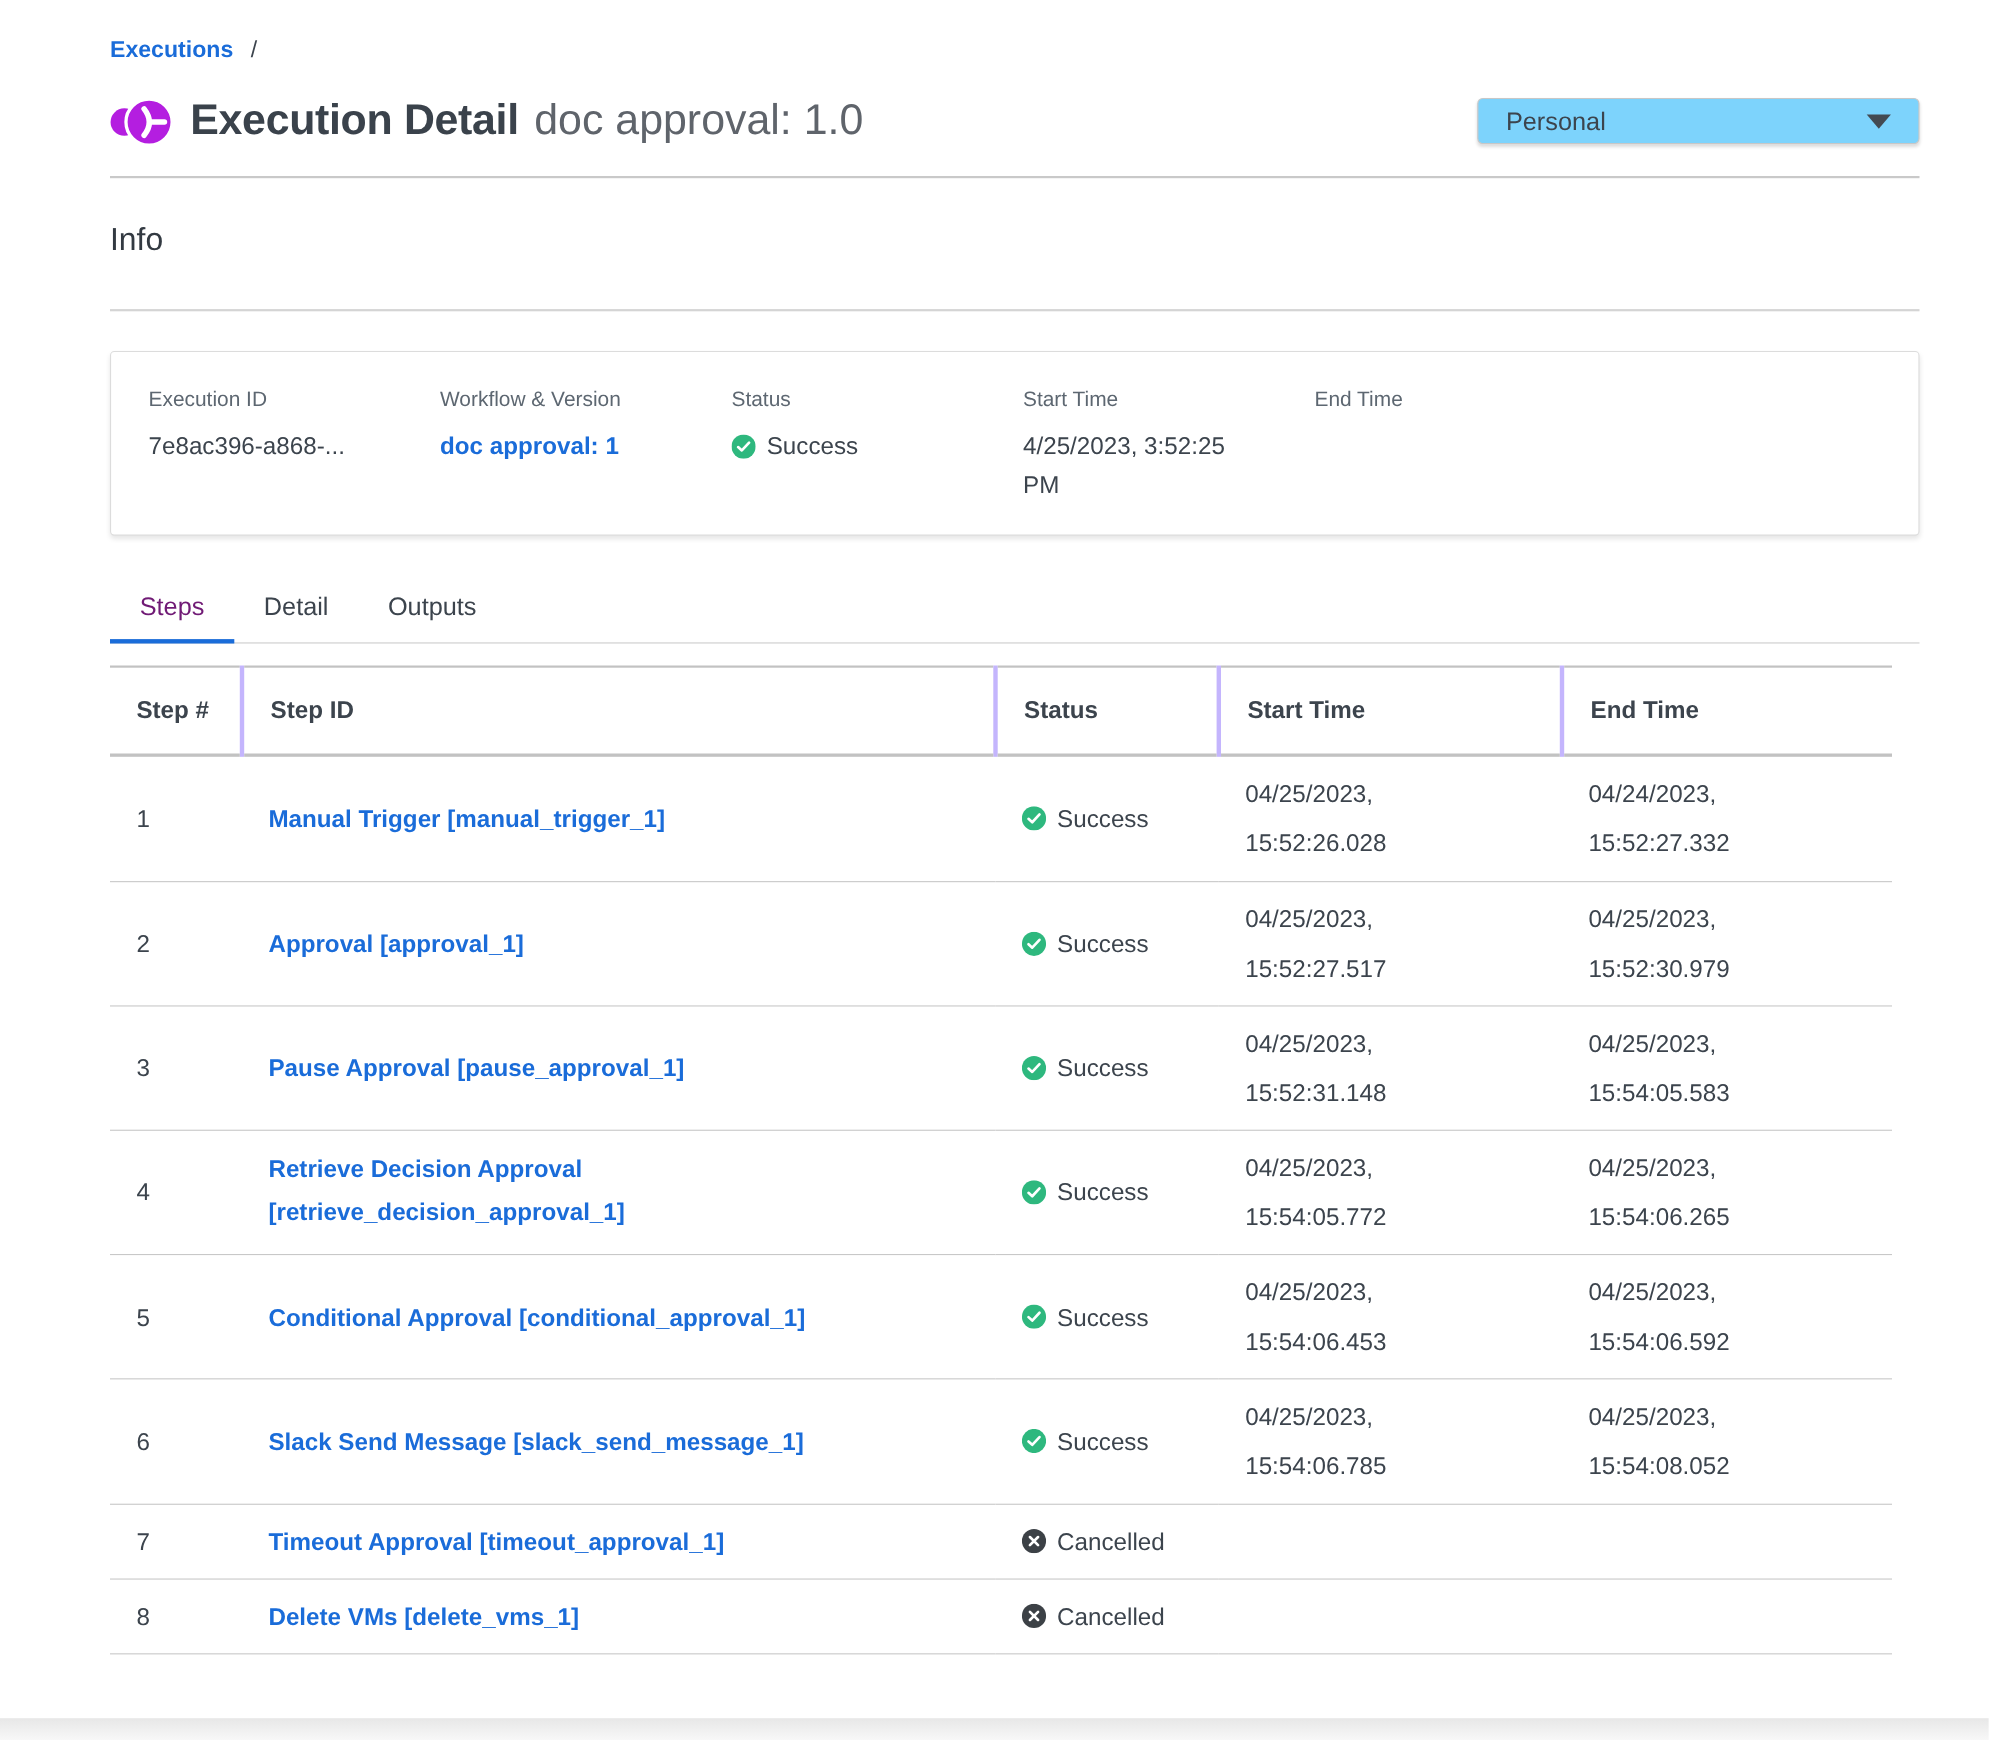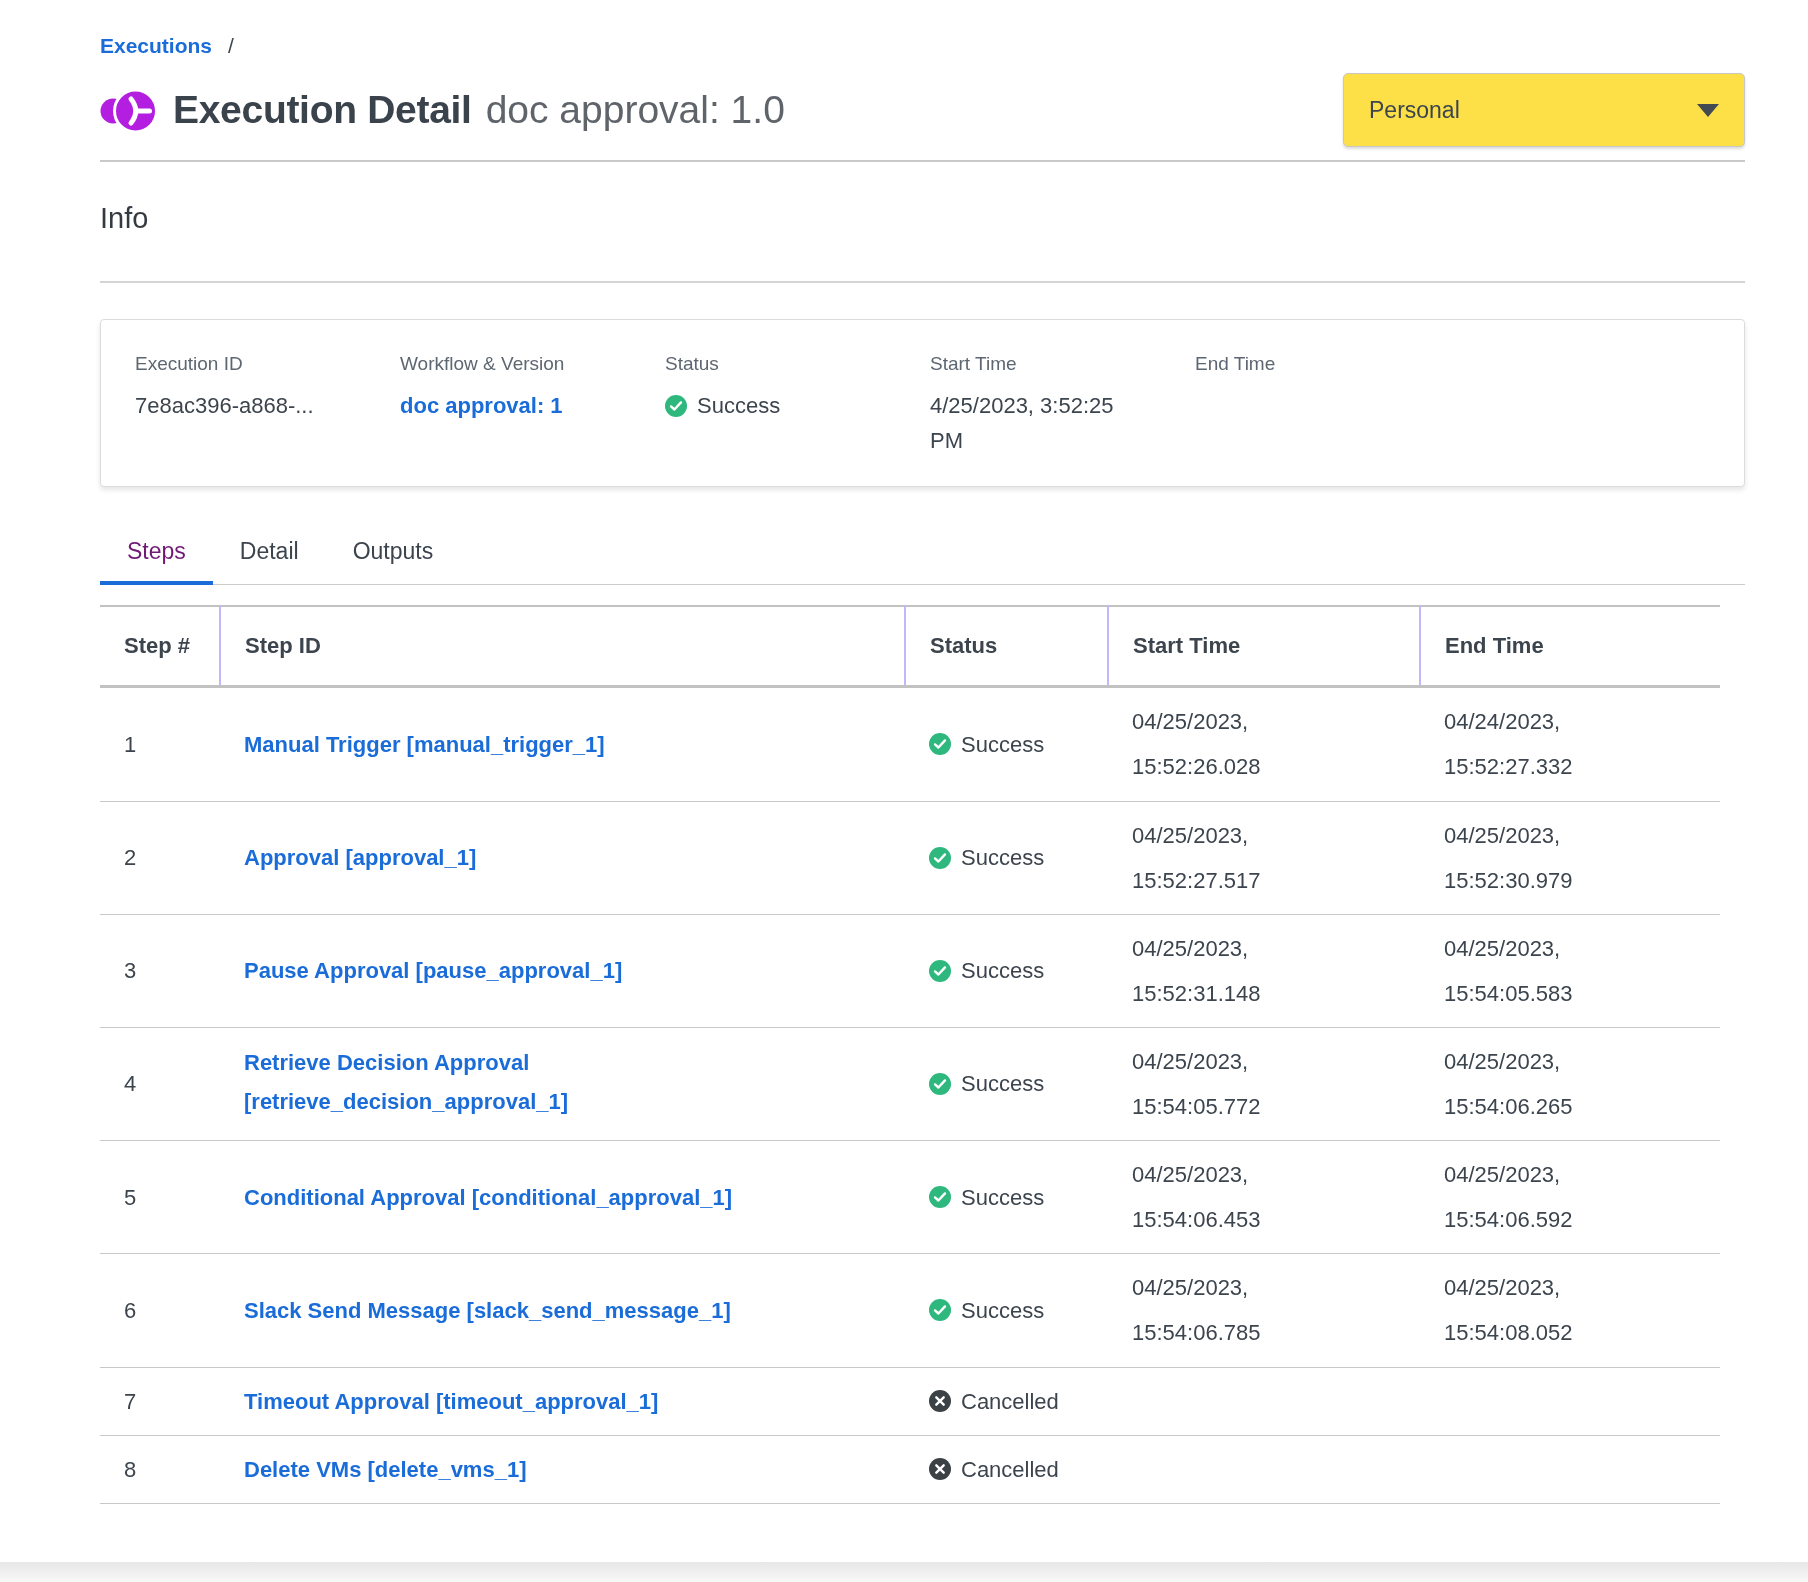--- a/index.html
+++ b/index.html
@@ -15,21 +15,21 @@
   .breadcrumb{font-size:21px;padding-top:6px;}
   .crumb{color:#1a6cd9;font-weight:600;text-decoration:none;cursor:pointer;}
   .sep{color:#3c444d;margin-left:10px;font-weight:400;}
 
   
   .title-row{display:flex;align-items:center;margin-top:22px;height:60px;}
   .app-icon{width:57px;height:53px;margin-right:16px;flex:0 0 auto;}
   .page-title{font-size:39px;margin:0;font-weight:700;color:#3a424b;letter-spacing:-0.3px;}
   .page-subtitle{font-size:39px;color:#5f646b;margin-left:14px;font-weight:400;white-space:nowrap;}
   .select{
-    margin-left:auto;width:402px;height:74px;box-sizing:border-box;background:#fde047;
+    margin-left:auto;width:402px;height:42px;box-sizing:border-box;background:#7dd3fc;
     border:1.5px solid #c7c7c7;border-radius:5px;display:flex;align-items:center;
     padding:0 25px;font-size:23px;color:#3c444d;cursor:pointer;
     box-shadow:0 2px 3px rgba(0,0,0,0.14);
   }
   .caret{margin-left:auto;width:0;height:0;border-left:11px solid transparent;border-right:11px solid transparent;border-top:13px solid #434a52;}
 
   .divider{border:none;height:2px;}
   .title-divider{background:#c9c9c9;margin-top:20px;}
   .info-heading{font-size:29px;font-weight:400;color:#333a42;margin:40px 0 0;}
   .info-divider{background:#d4d4d4;margin-top:46px;}
@@ -54,21 +54,21 @@
     margin-bottom:-1px;border-bottom:4px solid transparent;
   }
   .tab.active{color:#701a75;border-bottom-color:#1a6cd9;}
 
   
   table.steps{margin-top:20px;width:1620px;border-collapse:collapse;border-top:2px solid #c2c2c2;table-layout:fixed;}
   table.steps th{
     border-bottom:3px solid #c2c2c2;padding:17px 24px;font-size:22px;line-height:2.0;
     color:#3c444d;text-align:left;vertical-align:middle;font-weight:700;box-sizing:border-box;
   }
-  table.steps th + th{border-left:2px solid #c4b5fd;}
+  table.steps th + th{border-left:4px solid #c4b5fd;}
   table.steps td{
     padding:11px 24px;font-size:22px;color:#3c444d;vertical-align:middle;line-height:2.05;
     border-bottom:1.5px solid #c8c8c8;box-sizing:border-box;
   }
   .step-link{color:#1a6cd9;font-weight:600;text-decoration:none;display:inline-block;max-width:555px;cursor:pointer;line-height:1.75;}
   .ts{display:inline-block;max-width:175px;}
   .status-cell{display:flex;align-items:center;gap:10px;}
 
   .footer-strip{position:absolute;left:0;bottom:0;width:100%;height:20px;background:linear-gradient(180deg,#e7e7e7,#f8f8f8);}
 </style>

